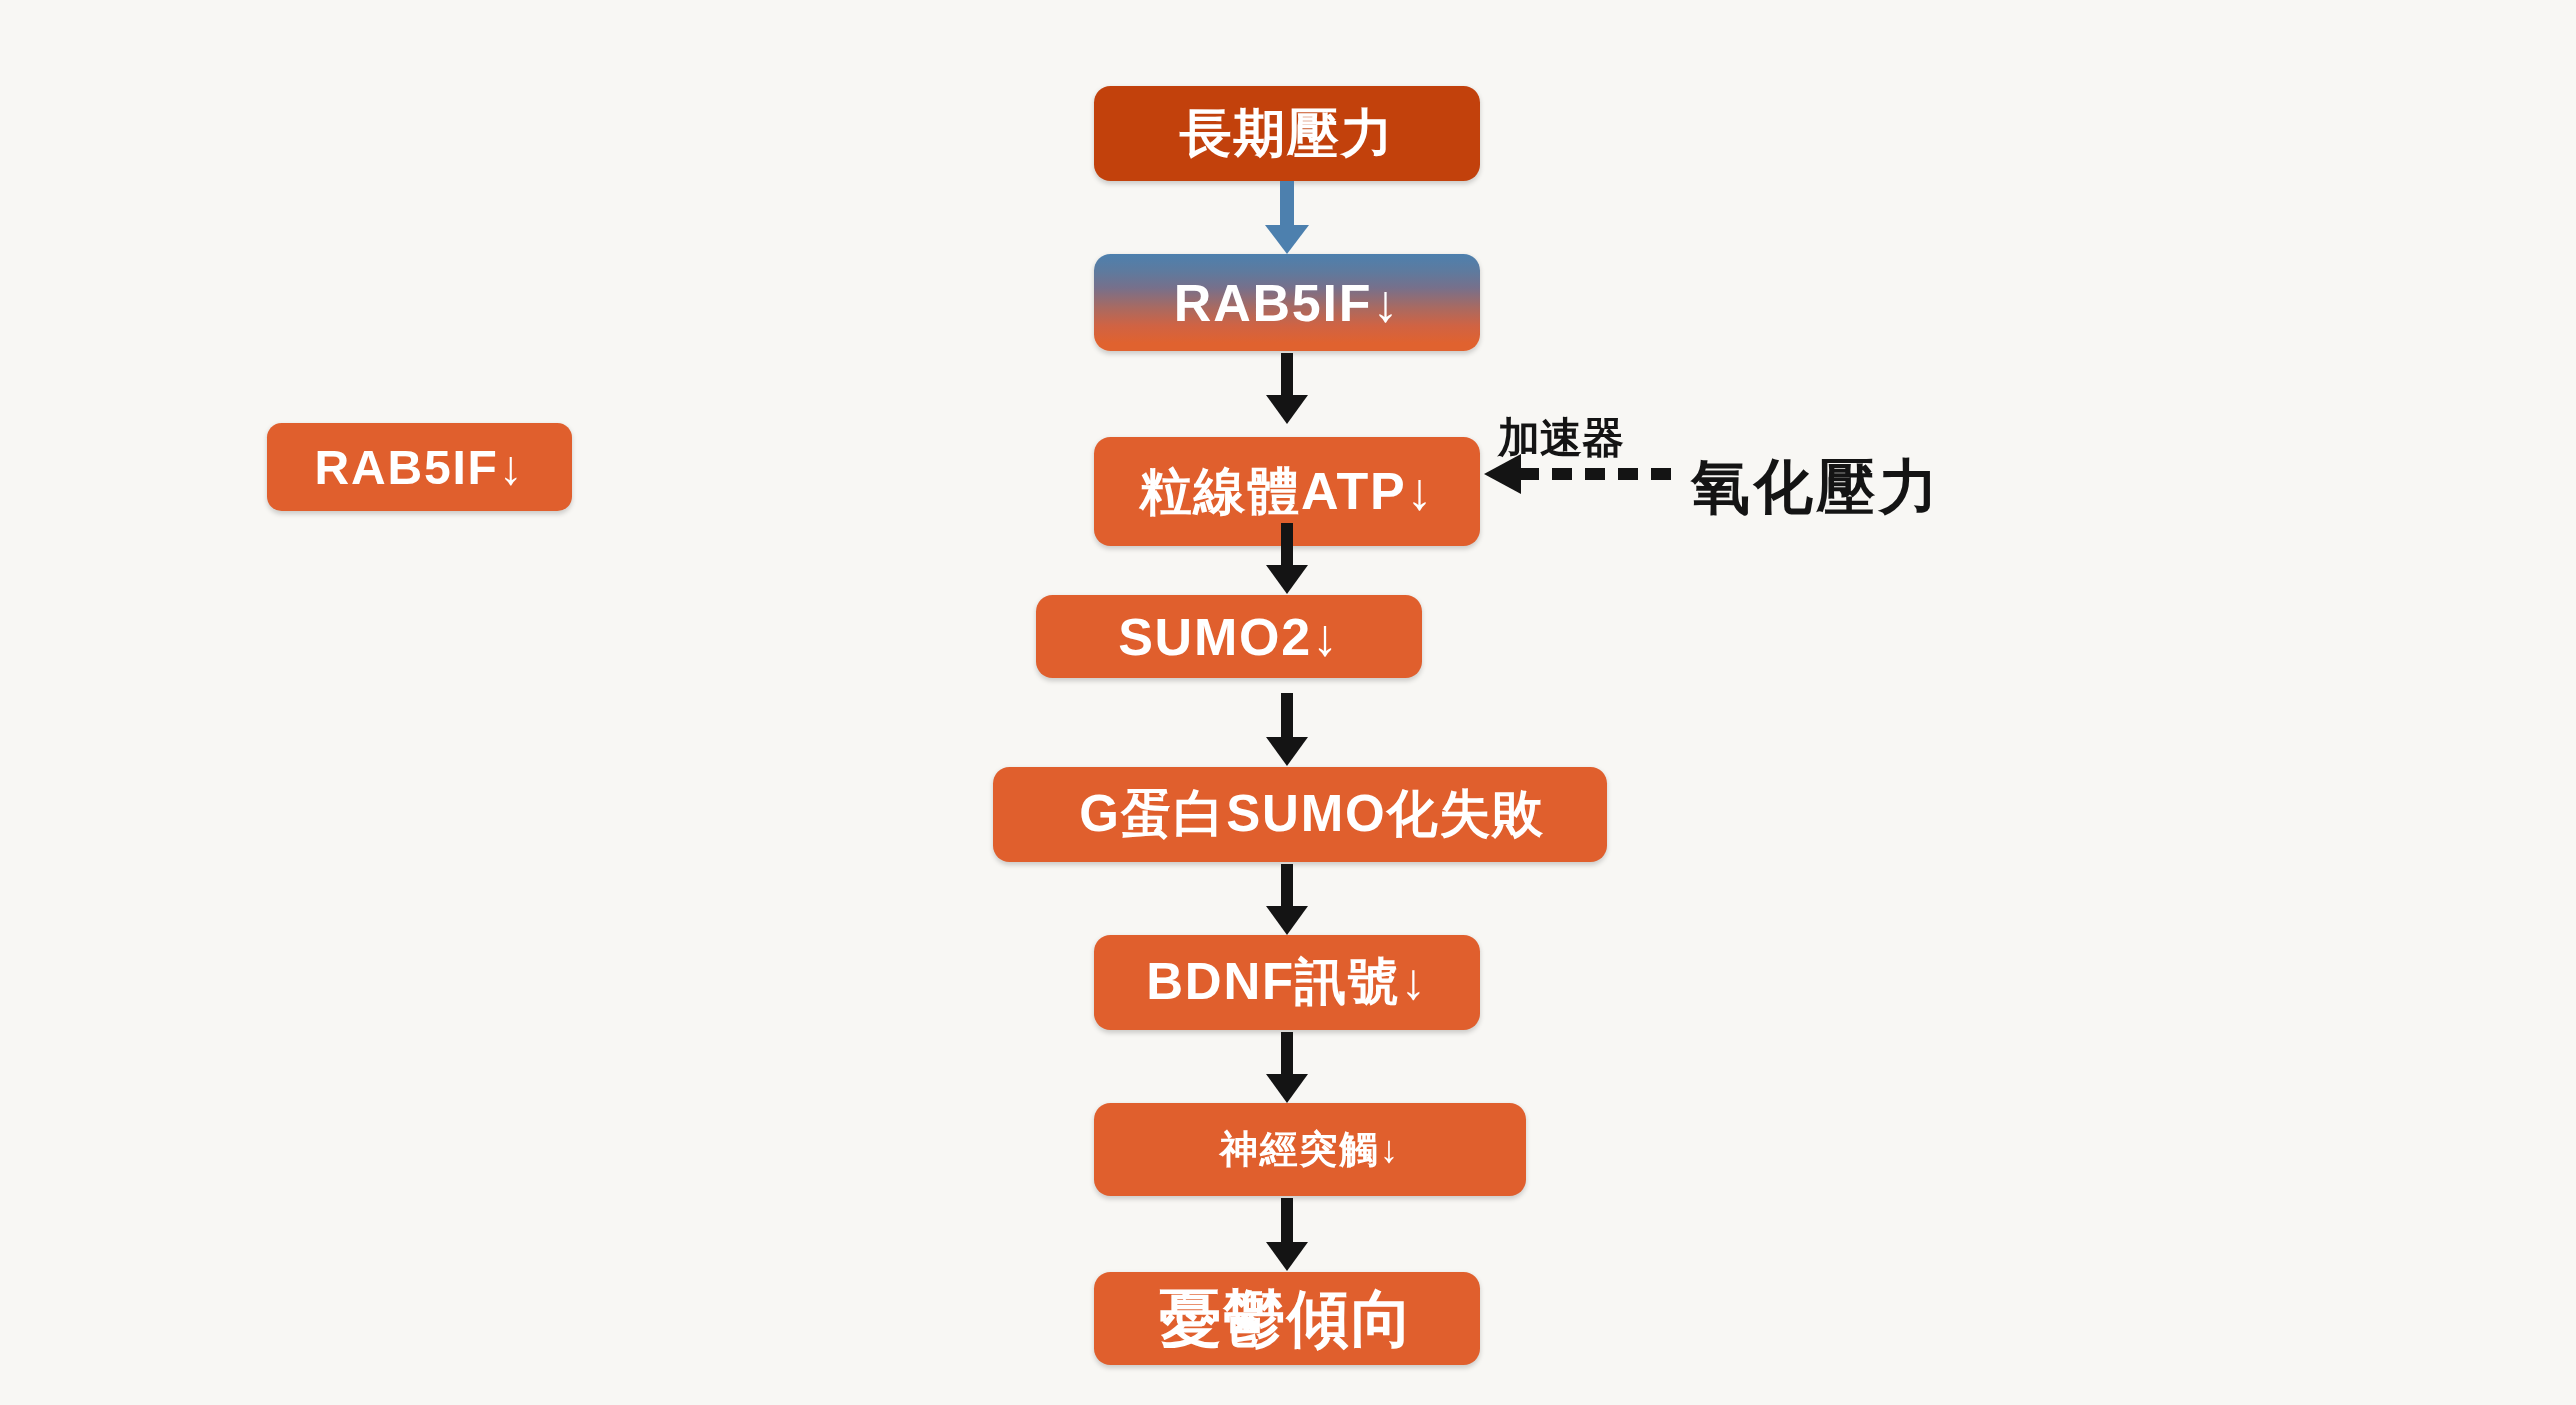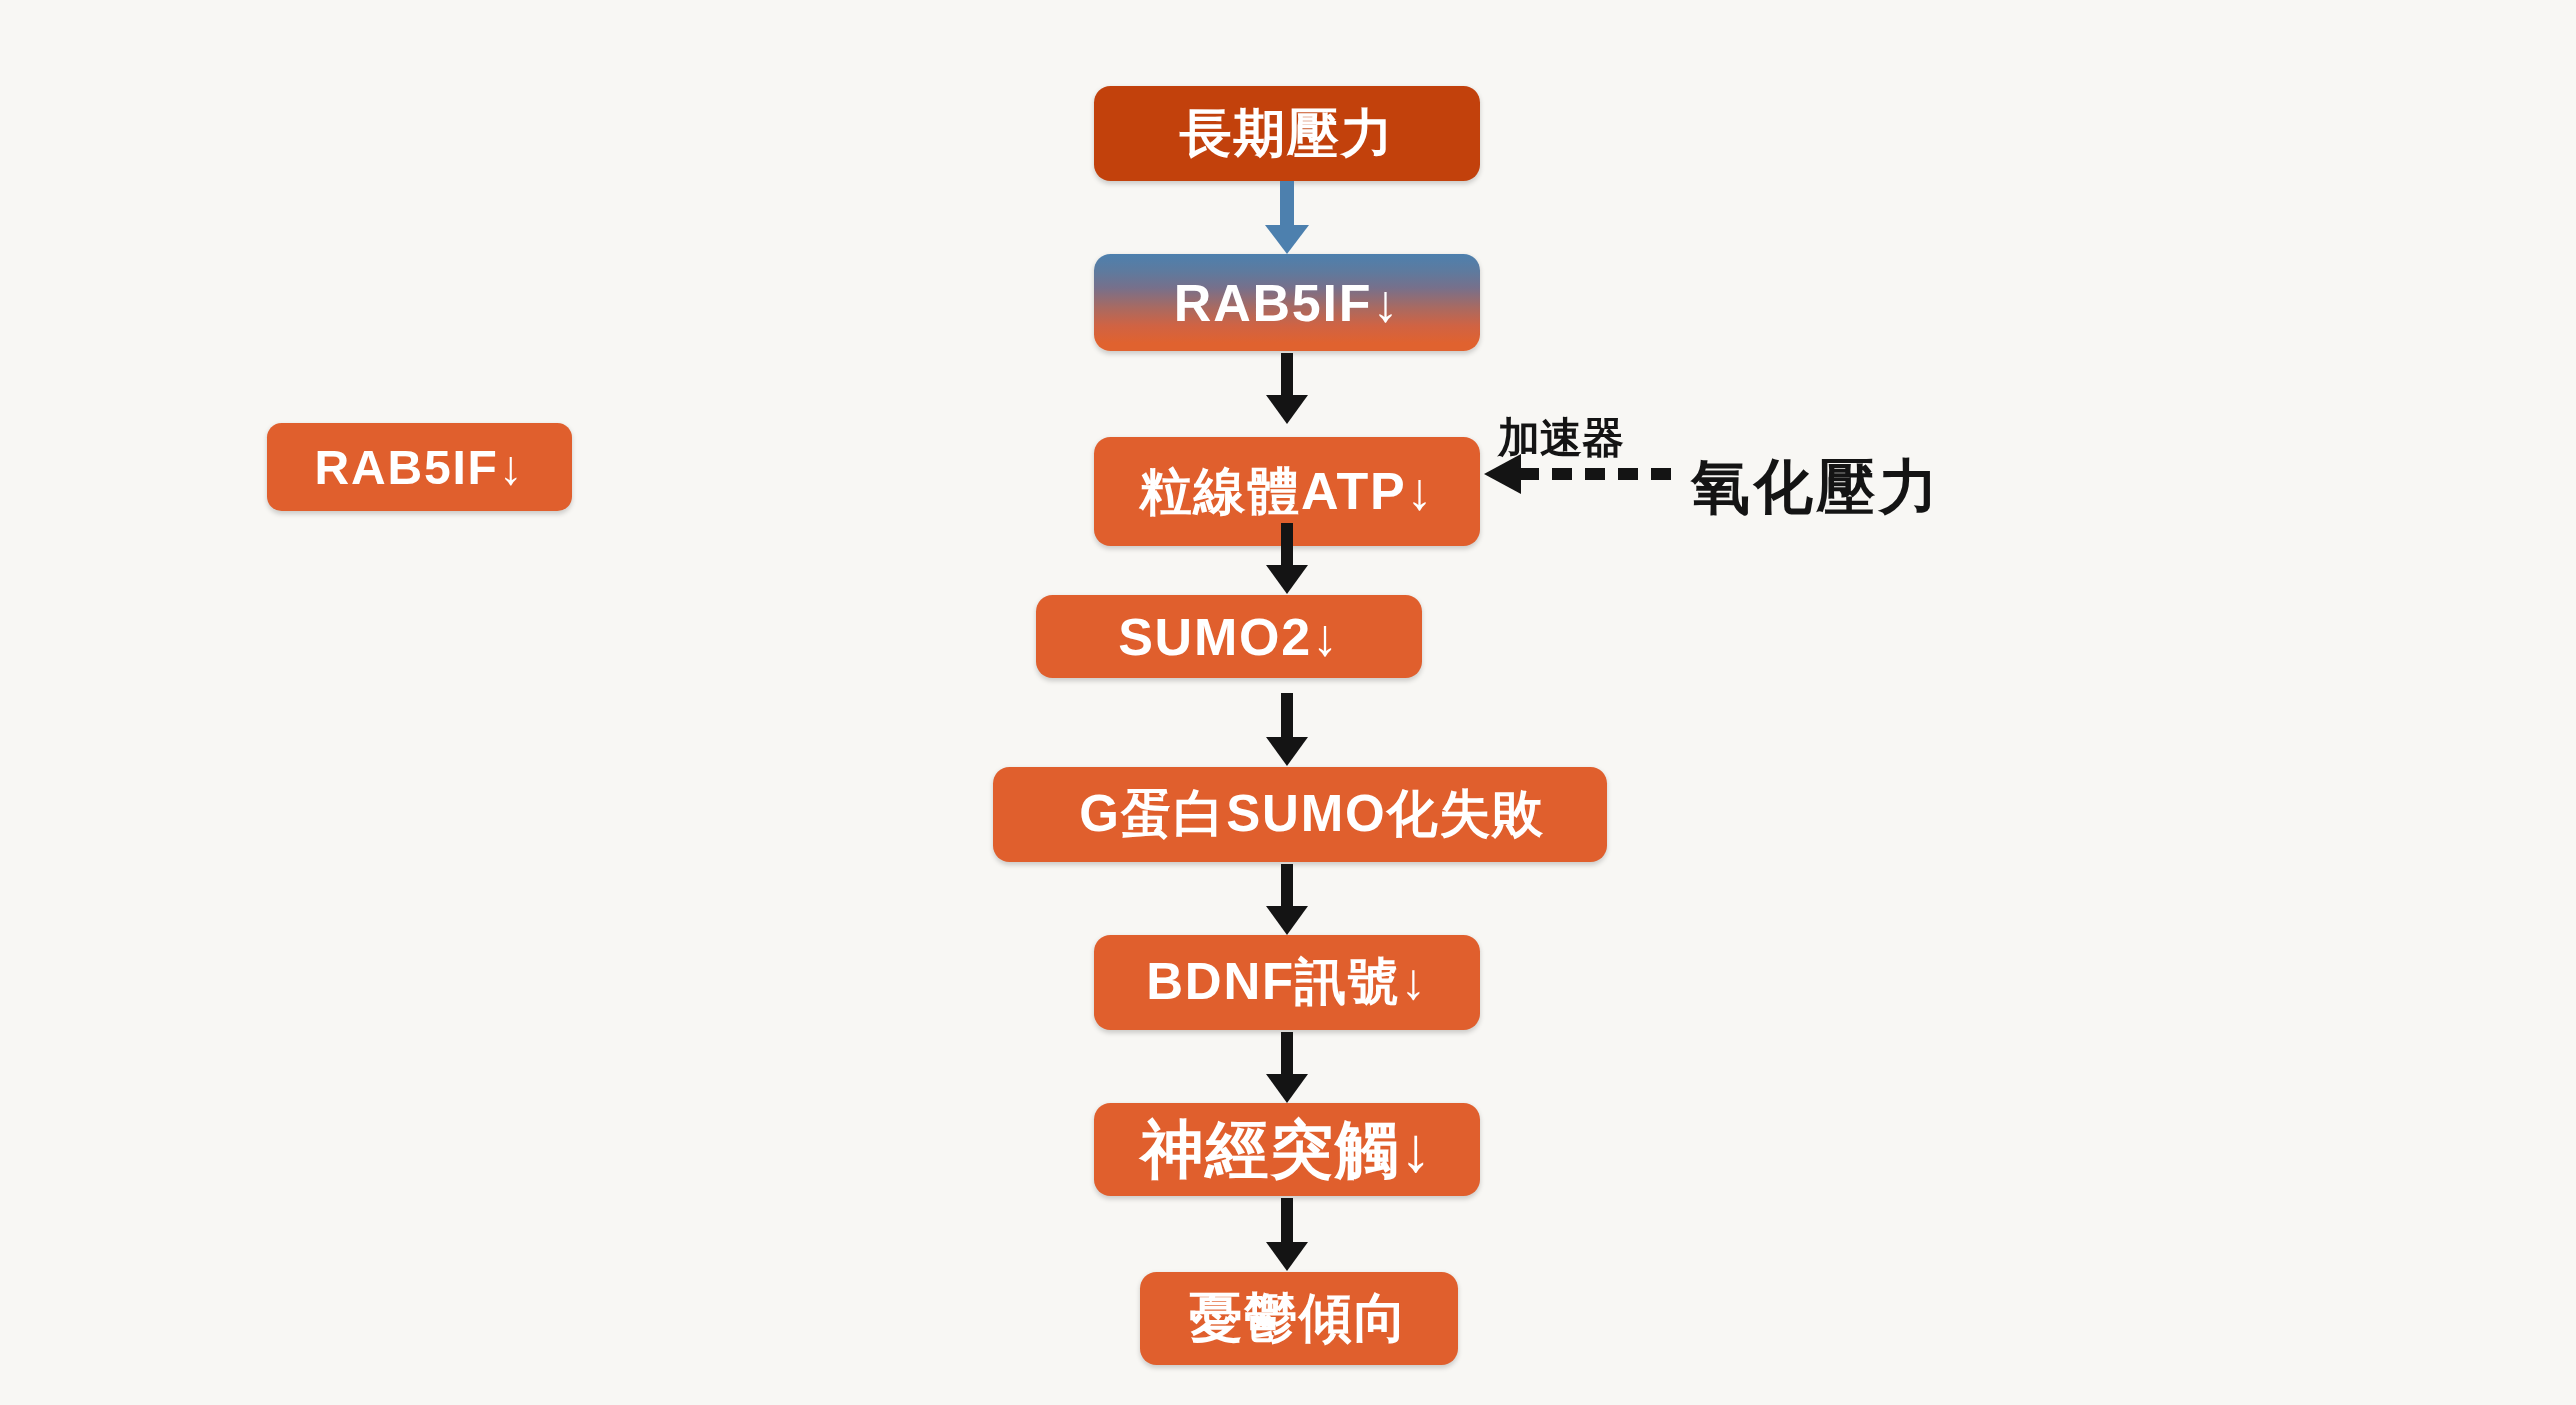--- a/index.html
+++ b/index.html
@@ -31,22 +31,22 @@
     background:linear-gradient(180deg,
       #4d80ae 0%, #5e7a9e 18%, #77708b 35%,
       #a86a62 55%, #d06343 74%, #e0622f 92%);
   }
   .box-1{ left:1094px; top:86px;  width:386px; height:95px; }
   .box-2{ left:1094px; top:254px; width:386px; height:97px; }
   .box-3{ left:1094px; top:437px; width:386px; height:109px; }
   .box-4{ left:1036px; top:595px; width:386px; height:83px; }
   .box-5{ left:993px; top:767px; width:590px; height:95px; font-size:51px;padding-left:24px; }
   .box-6{ left:1094px; top:935px; width:386px; height:95px; font-size:51px; }
-  .box-7{ left:1094px; top:1103px; width:386px; height:93px; font-size:63px; }
-  .box-8{ left:1094px; top:1272px; width:318px; height:93px; font-size:53px;margin-left:46px; }
+  .box-7{ left:1094px; top:1103px; width:432px; height:93px; font-size:38px; }
+  .box-8{ left:1094px; top:1272px; width:386px; height:93px; font-size:62px; }
   .box-side{ left:267px; top:423px; width:305px; height:88px; font-size:48px; border-radius:14.6px; }
 
   
   .varrow{
     position:absolute;
     left:1266px;           
     width:42px;
     display:flex;flex-direction:column;align-items:center;
   }
   .varrow .shaft{ width:12px; background:#141414; flex:1 1 auto; }

